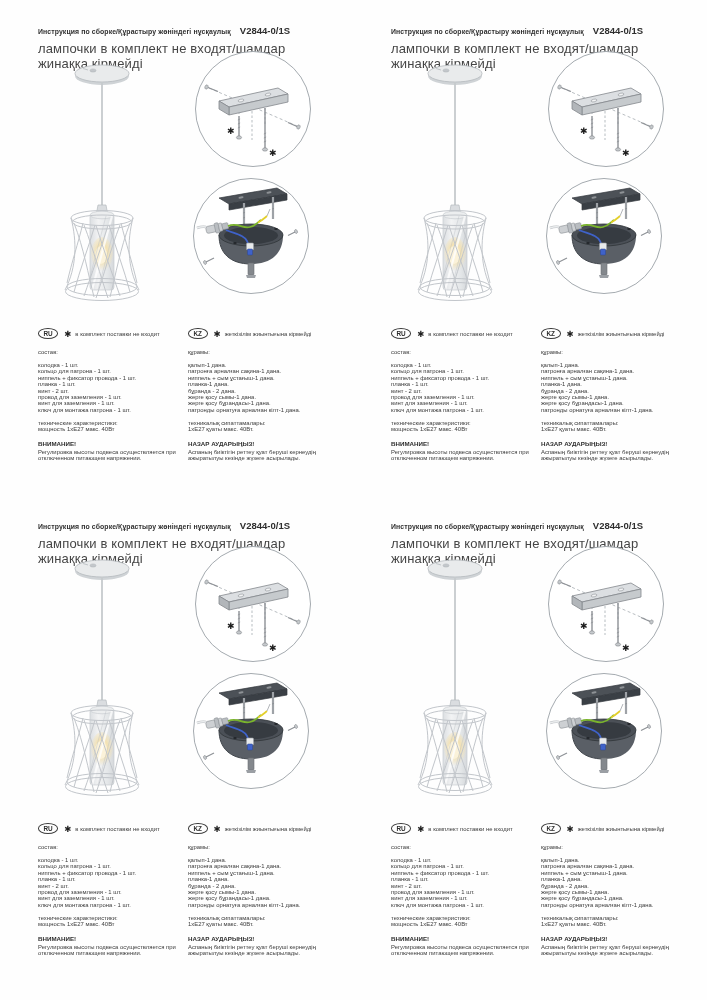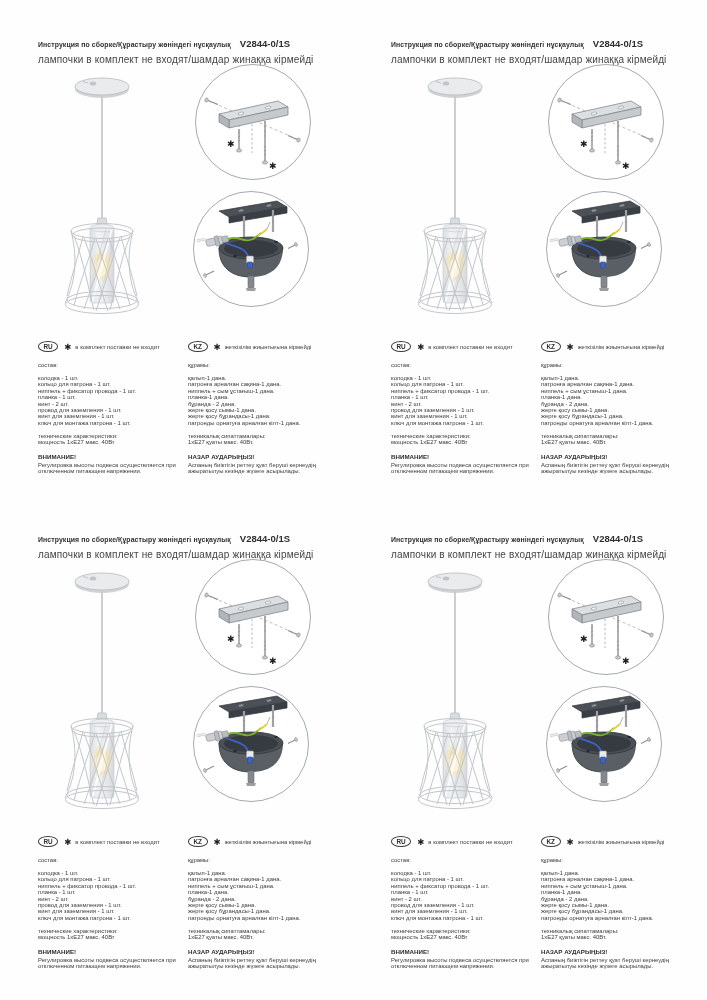--- a/index.html
+++ b/index.html
@@ -4,30 +4,30 @@
 <style>
   html,body { margin:0; padding:0; background:#ffffff; }
   .page {
     position:relative; width:707px; height:1000px; background:#fefefe;
     font-family:"Liberation Sans","DejaVu Sans",sans-serif; color:#3b3b3b;
     overflow:hidden;
   }
   .grid {
     position:absolute; left:0; top:0; width:707px; height:1000px;
     display:grid; grid-template-columns:353px 354px; grid-template-rows:495px 495px;
-    padding-top:14px; box-sizing:border-box;
+    padding-top:1px; box-sizing:border-box;
   }
   .quad { position:relative; }
 
   
   .hdr { position:absolute; left:38px; top:24px; width:290px; }
   .hdr-line1 { display:flex; align-items:baseline; gap:9px; white-space:nowrap; }
   .t1 { font-size:6.9px; font-weight:bold; color:#2e2e2e; letter-spacing:0.1px; }
   .model { font-size:9.5px; font-weight:bold; color:#2e2e2e; }
-  .t2 { font-size:10px; margin-top:5px; color:#454545; letter-spacing:0.15px; }
+  .t2 { font-size:13px; margin-top:5px; color:#454545; letter-spacing:0.15px; }
 
   
   .fig-lamp { position:absolute; left:54px; top:58px; }
   .fig-c1 { position:absolute; left:194px; top:49px; }
   .fig-c2 { position:absolute; left:192px; top:176px; }
   .ast { font-size:9px; font-weight:bold; fill:#1e1e1e; font-family:"DejaVu Sans",sans-serif; }
 
   
   .cols {
     position:absolute; left:38px; top:327px; width:305px;

